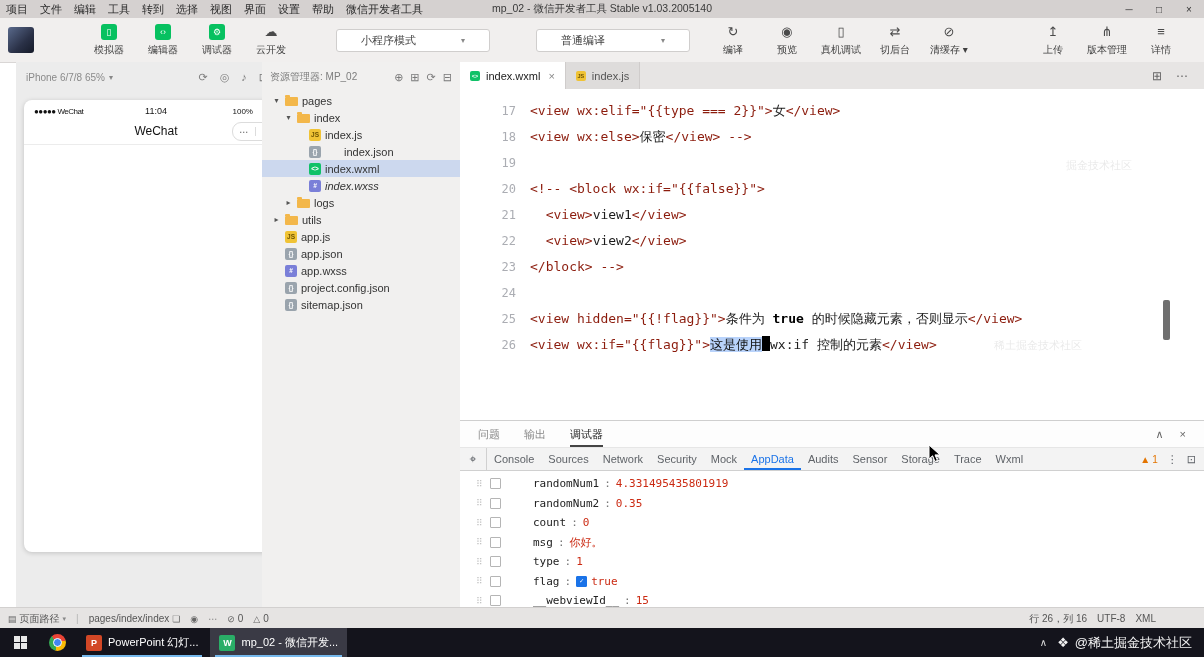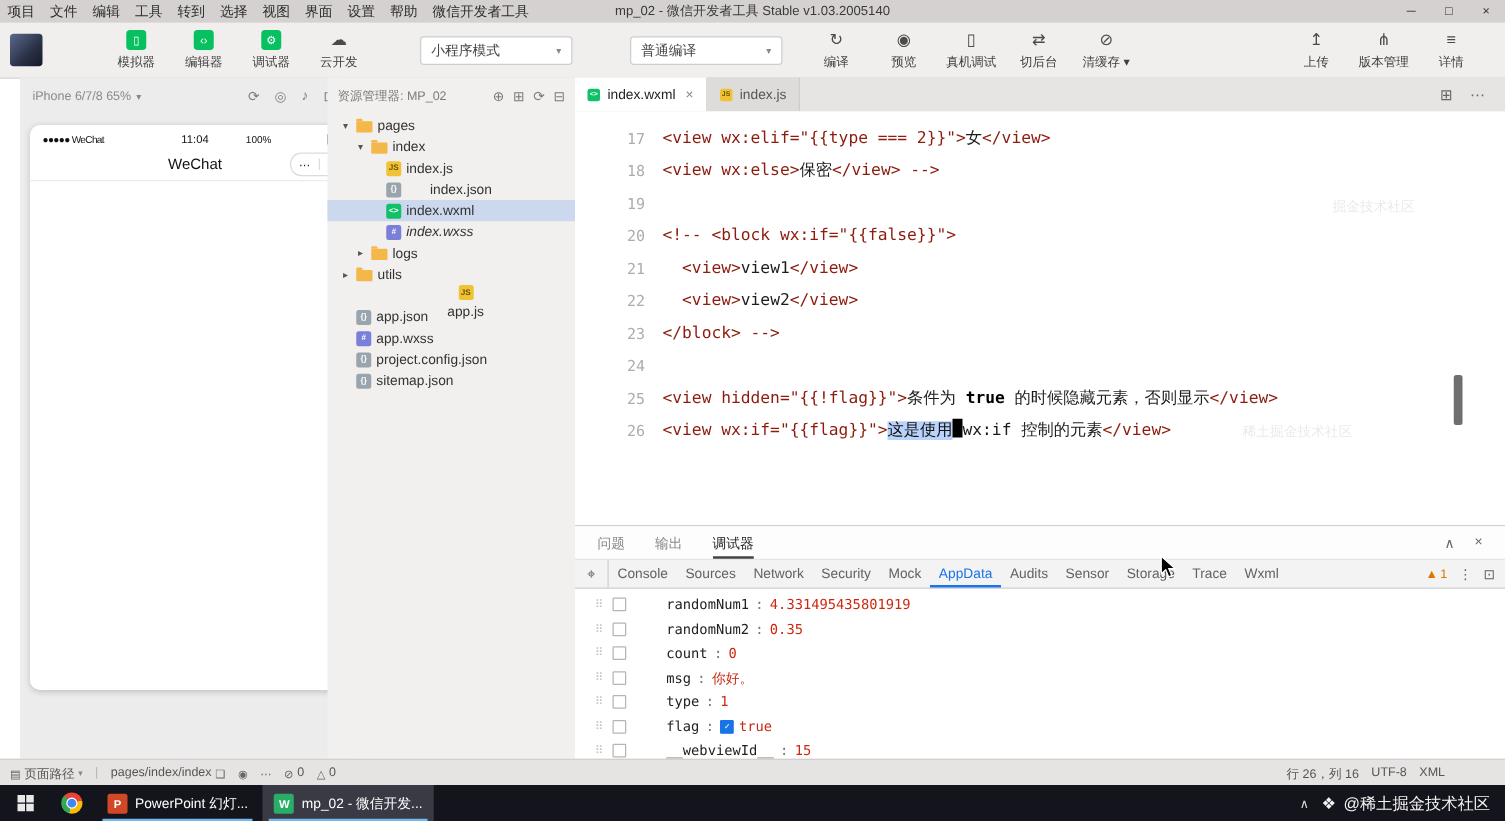--- a/index.html
+++ b/index.html
@@ -21,34 +21,34 @@
   .tb-group{display:flex;align-items:center}
   #toolbar-left-group{margin-left:48px}
   #toolbar-mid-group{margin-left:16px}
   #toolbar-right-group{margin-left:auto;margin-right:16px}
   .tb-btn{min-width:46px;padding:0 4px;display:flex;flex-direction:column;align-items:center;gap:3px;cursor:default}
   .tb-ico{height:16px;min-width:16px;border-radius:3px;display:flex;align-items:center;justify-content:center}
   .ico-green{background:#07c160;color:#fff;font-size:9px;width:16px}
   .ico-plain{color:#4a4a4a;font-size:13px;background:transparent}
   .tb-label{font-size:10px;color:#3f3f3f;white-space:nowrap}
   .tb-select{height:21px;background:#fff;border:1px solid #d0cecd;border-radius:3px;font-size:11px;color:#444;
-             display:flex;align-items:center;justify-content:space-between;padding:0 8px;width:104px}
+             display:flex;align-items:center;justify-content:space-between;padding:0 24px;width:104px}
   #mode-select{margin-left:38px}
   #compile-select{margin-left:46px}
   .caret{font-size:8px;color:#888}
   
   .sim{position:absolute;left:16px;top:62px;width:262px;height:545px;background:#ececec;border-right:1px solid #d5d5d5}
   .sim-header{height:30px;display:flex;align-items:center;padding:0 10px;font-size:10px;color:#8a8a8a;gap:4px}
   #sim-header-icons{margin-left:auto;display:flex;gap:12px;font-size:11px;color:#7a7a7a}
   .phone{position:absolute;left:8px;top:38px;width:264px;height:452px;background:#fff;border-radius:8px;
          box-shadow:0 1px 5px rgba(0,0,0,.18)}
   .phone-status{display:flex;align-items:center;padding:6px 10px 2px;font-size:8px;color:#111}
   .ps-carrier{flex:1;letter-spacing:-0.5px}
   .ps-time{flex:1;text-align:center;font-size:9px}
-  .ps-batt{flex:1;display:flex;align-items:center;justify-content:space-between;gap:21px}
+  .ps-batt{flex:1;display:flex;align-items:center;justify-content:flex-end;gap:9px}
   .batt{width:14px;height:7px;border:1px solid #111;border-radius:1px;position:relative;background:#111;box-shadow:inset 0 0 0 1px #fff}
   .batt::after{content:"";position:absolute;right:-3px;top:1.5px;width:2px;height:3px;background:#111}
   .phone-nav{height:26px;display:flex;align-items:center;justify-content:center;font-size:12px;color:#111;
              border-bottom:1px solid #ececec;position:relative}
   .capsule{position:absolute;right:10px;top:4px;width:44px;height:17px;border:1px solid #dcdcdc;border-radius:9px;
            display:flex;align-items:center;font-size:9px;color:#222}
   .capsule span{flex:1;text-align:center}
   .capsule .cdiv{flex:none;width:1px;height:9px;background:#dcdcdc}
   
   .explorer{position:absolute;left:262px;top:62px;width:198px;height:545px;background:#f1f0ef;
@@ -314,21 +314,21 @@
       <div class="tree-row" style="padding-left: 22px;">
         <span class="arrow">▸</span>
         <span class="ficon-folder"></span>
         <span class="tree-label">logs</span>
       </div>
       <div class="tree-row" style="padding-left: 10px;">
         <span class="arrow">▸</span>
         <span class="ficon-folder"></span>
         <span class="tree-label">utils</span>
       </div>
-      <div class="tree-row" style="padding-left: 23px; flex-direction: column;">
+      <div class="tree-row" style="padding-left: 23px;">
         <span class="ficon ficon-js">JS</span>
         <span class="tree-label">app.js</span>
       </div>
       <div class="tree-row" style="padding-left: 23px;">
         <span class="ficon ficon-json">{}</span>
         <span class="tree-label">app.json</span>
       </div>
       <div class="tree-row" style="padding-left: 23px;">
         <span class="ficon ficon-wxss">#</span>
         <span class="tree-label">app.wxss</span>

